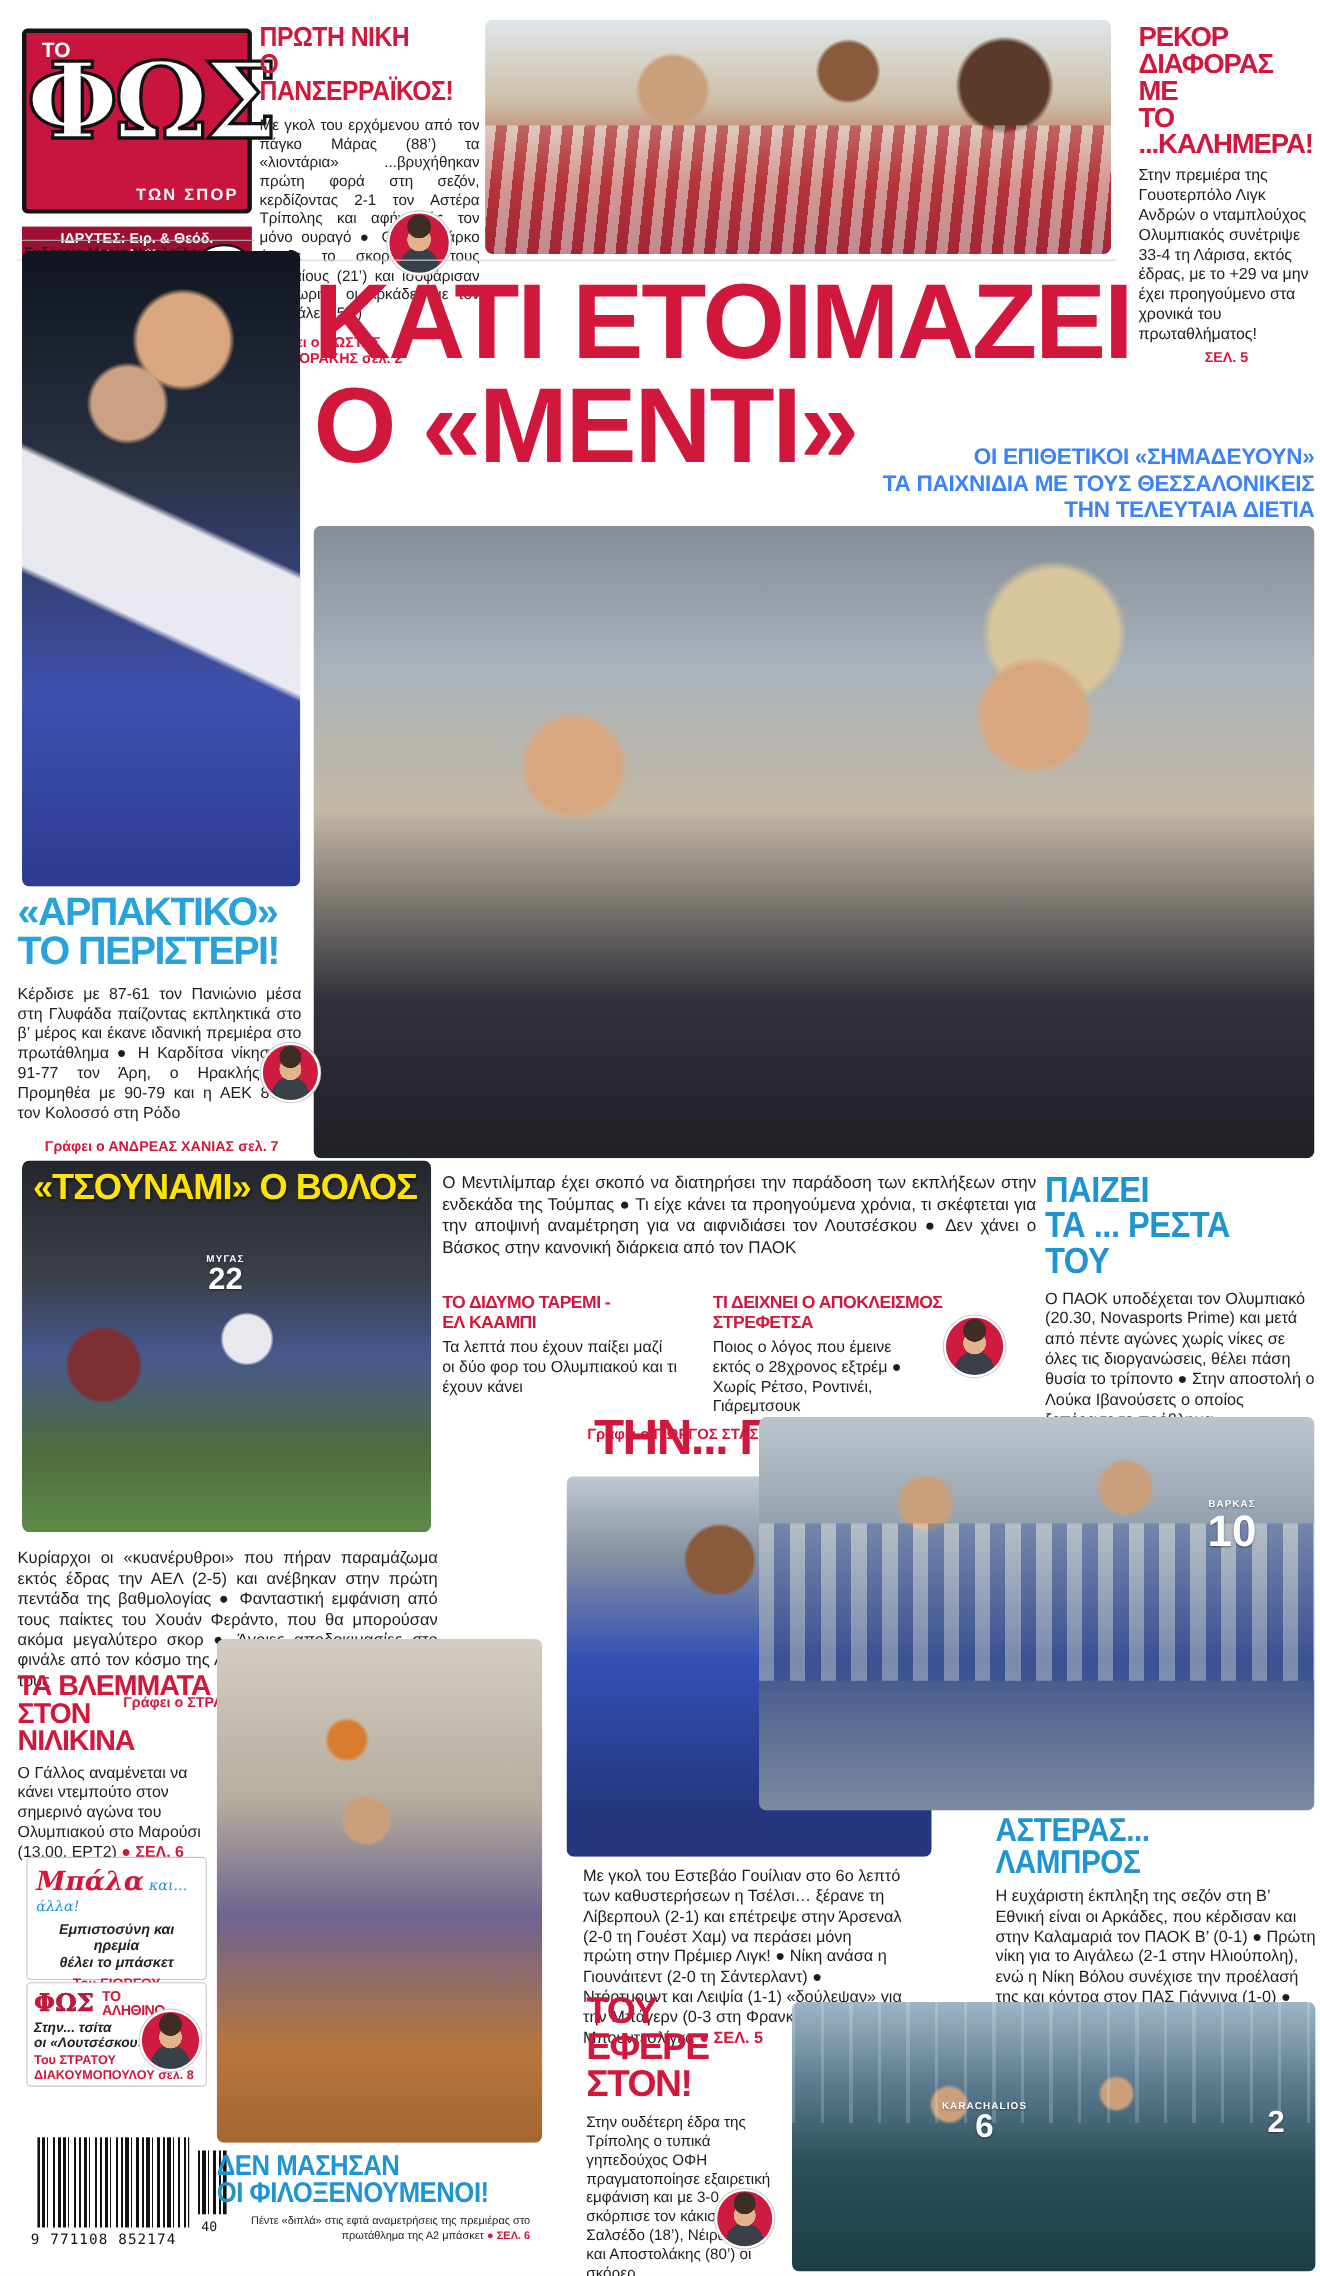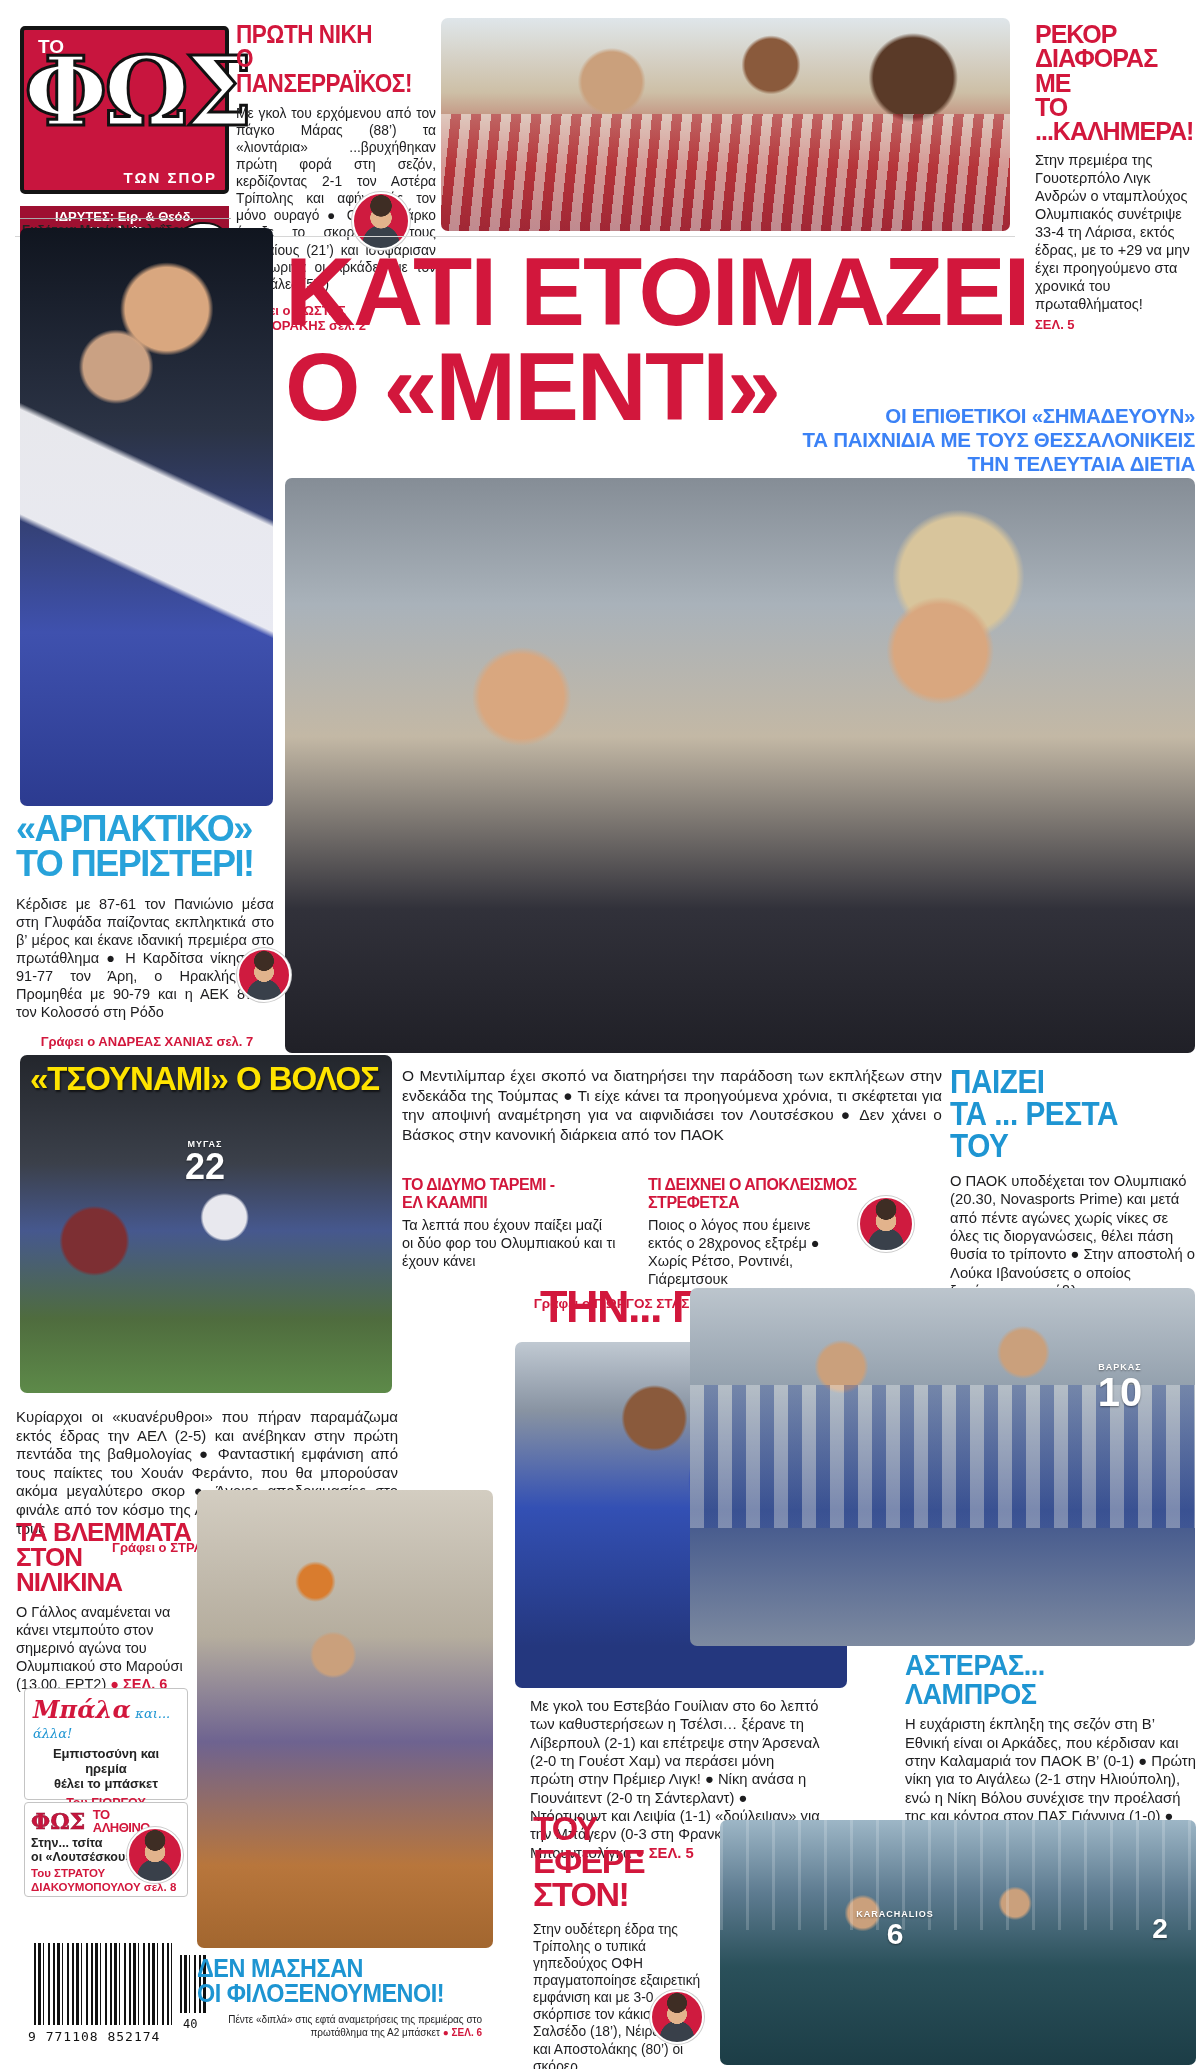--- a/index.html
+++ b/index.html
@@ -33,21 +33,21 @@
   .mh-founders{position:absolute;left:0;top:168px;width:209px;background:#9e1031;color:#fff;
                font-weight:bold;font-size:13px;text-align:center;padding:3px 0;margin-top:12px;}
   .mh-row{position:absolute;left:0;width:209px;font-weight:bold;color:#222;}
   .mh-price{position:absolute;right:2px;top:-4px;width:46px;height:30px;border:2px solid #111;
             border-radius:50%;text-align:center;line-height:28px;font-size:12px;font-weight:bold;
             background:#fff;transform:rotate(-6deg);}
   .mh-www{position:absolute;left:0;top:246px;width:209px;background:#c8153e;color:#fff;
           font-weight:bold;font-size:15px;padding:3px 0 4px 6px;box-sizing:border-box;}
   .hairline{position:absolute;height:1px;background:#d6d6d6;}
   .box{position:absolute;background:#fff;border:1px solid #c4c4c4;border-radius:4px;box-sizing:border-box;}
-  .italic{white-space:pre-line;}
+  .italic{font-style:italic;white-space:pre-line;}
   .barcode-bars{position:absolute;background:
      repeating-linear-gradient(90deg,#111 0 2px,#fff 2px 4px,#111 4px 7px,#fff 7px 9px,
                                #111 9px 10px,#fff 10px 14px,#111 14px 16px,#fff 16px 19px);}
 </style>
 </head>
 <body>
 
 <div id="page">
 
   <div class="abs" style="left:20px;top:26px;width:209px;height:280px;">
@@ -77,21 +77,21 @@
       radial-gradient(circle at 30% 30%, #caa07c 0 7%, rgba(0,0,0,0) 8%),
       radial-gradient(circle at 58% 22%, #8a5a3c 0 7%, rgba(0,0,0,0) 8%),
       radial-gradient(circle at 83% 28%, #5a3a28 0 8%, rgba(0,0,0,0) 9%),
       linear-gradient(180deg,#dfe6ea 0%,#cdbfa6 35%,#b2433c 70%,#8c2a33 100%);"></div>
 
   <section class="abs" style="left:1035px;top:22px;width:160px;">
     <h2 class="hl red" style="font-size:25px;letter-spacing:-1px;">ΡΕΚΟΡ
 ΔΙΑΦΟΡΑΣ ΜΕ
 ΤΟ ...ΚΑΛΗΜΕΡΑ!</h2>
     <p class="bd" style="margin-top:9px;font-size:14.5px;text-align:left;">Στην πρεμιέρα της Γουοτερπόλο Λιγκ Ανδρών ο νταμπλούχος Ολυμπιακός συνέτριψε 33-4 τη Λάρισα, εκτός έδρας, με το +29 να μην έχει προηγούμενο στα χρονικά του πρωταθλήματος!</p>
-    <div class="pg" style="text-align:left;font-size:13px;margin-top:3px;">ΣΕΛ. 5</div>
+    <div class="pg" style="text-align:center;font-size:13px;margin-top:3px;">ΣΕΛ. 5</div>
   </section>
 
   <div class="hairline" style="left:15px;top:236px;width:1000px;"></div>
 
   <div class="photo" style="left:20px;top:228px;width:253px;height:578px;background:
       radial-gradient(circle at 58% 14%, #d9a77f 0 8%, rgba(0,0,0,0) 9%),
       radial-gradient(circle at 38% 24%, #caa183 0 7%, rgba(0,0,0,0) 8%),
       linear-gradient(205deg, rgba(0,0,0,0) 42%, rgba(242,242,246,.95) 43% 58%, rgba(0,0,0,0) 59%),
       linear-gradient(180deg,#10151f 0%,#2b3345 35%,#3f51ae 70%,#2c3b90 100%);"></div>
 
@@ -116,21 +116,21 @@
   </section>
   <div class="portrait" style="left:237px;top:948px;width:50px;height:50px;"></div>
 
   <div class="photo" style="left:20px;top:1055px;width:372px;height:338px;background:
       radial-gradient(circle at 20% 55%, #7d2f33 0 9%, rgba(0,0,0,0) 10%),
       radial-gradient(circle at 55% 48%, #e8e8ee 0 8%, rgba(0,0,0,0) 9%),
       linear-gradient(180deg,#23262c 0%,#3b404a 32%,#46588e 52%,#4f6c3e 78%,#5d8a49 100%);">
     <div class="hl abs" style="left:10px;top:8px;font-size:33px;color:#ffe400;text-shadow:1px 2px 2px rgba(0,0,0,.6);letter-spacing:-1px;">«ΤΣΟΥΝΑΜΙ» Ο ΒΟΛΟΣ</div>
     <div class="jersey" style="left:150px;top:85px;width:70px;">
       <span class="jname">ΜΥΓΑΣ</span>
-      <span style="font-size:36px;text-align:center;">22</span>
+      <span style="font-size:28px;text-align:center;">22</span>
     </div>
   </div>
 
   <section class="abs" style="left:402px;top:1066px;width:540px;">
     <p class="bd" style="font-size:15.5px;line-height:1.26;">Ο Μεντιλίμπαρ έχει σκοπό να διατηρήσει την παράδοση των εκπλήξεων στην ενδεκάδα της Τούμπας ● Τι είχε κάνει τα προηγούμενα χρόνια, τι σκέφτεται για την αποψινή αναμέτρηση για να αιφνιδιάσει τον Λουτσέσκου ● Δεν χάνει ο Βάσκος στην κανονική διάρκεια από τον ΠΑΟΚ</p>
   </section>
   <section class="abs" style="left:402px;top:1176px;width:215px;">
     <h3 class="hl red" style="font-size:16px;line-height:1.1;">ΤΟ ΔΙΔΥΜΟ ΤΑΡΕΜΙ -
 ΕΛ ΚΑΑΜΠΙ</h3>
     <p class="bd" style="margin-top:6px;text-align:left;">Τα λεπτά που έχουν παίξει μαζί οι δύο φορ του Ολυμπιακού και τι έχουν κάνει</p>

